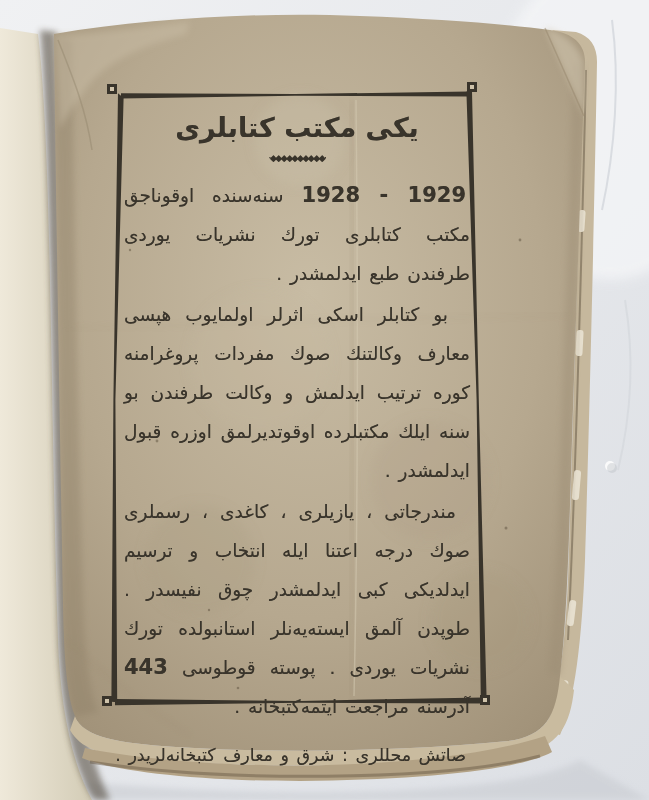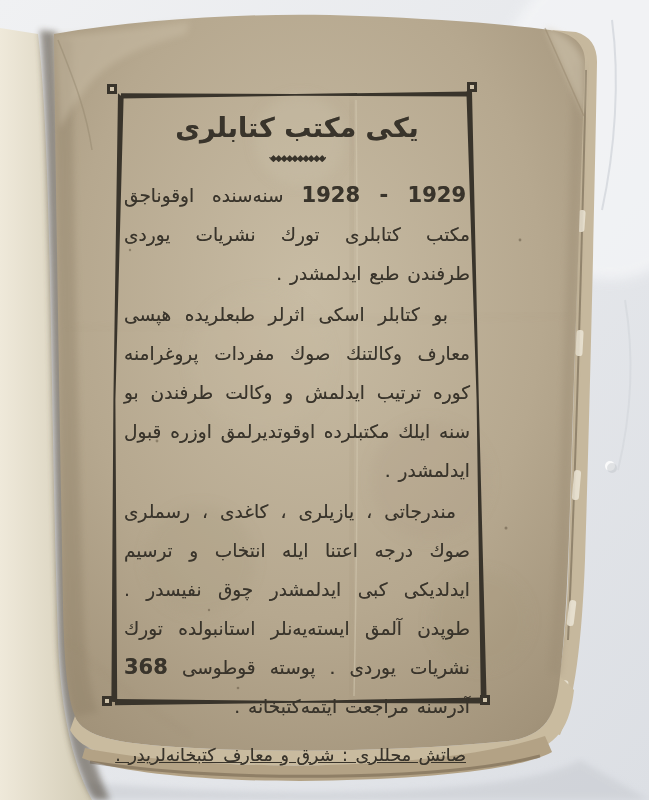--- a/index.html
+++ b/index.html
@@ -20,21 +20,21 @@
     text-align:center;font-size:9px;letter-spacing:-1.5px;line-height:12px;
     margin:0 0 12px;color:#39342b;
   }
   .para{
     margin:0 0 2px;font-size:18.5px;line-height:39px;text-align:justify;
     word-spacing:2px;
   }
   .p1{text-indent:4px;}
   .p2{text-indent:22px;}
   .p3{text-indent:14px;}
-  .p4{margin-top:10px;font-size:17.5px;white-space:nowrap;text-indent:4px;text-decoration:underline;}
+  .p4{margin-top:10px;font-size:17.5px;white-space:nowrap;text-indent:4px;}
   .num{font-weight:bold;font-size:21px;letter-spacing:.5px;}
 </style>
 </head>
 <body>
 
 <div class="stage">
 
   <svg width="649" height="800" viewBox="0 0 649 800">
     <defs>
       <linearGradient id="bgGrad" x1="0" y1="0" x2="1" y2="1">
@@ -143,23 +143,23 @@
 
   <div class="print-area">
     <h1 class="page-title">يكى مكتب كتابلرى</h1>
     <div class="divider">·◆◆◆◆◆◆◆◆◆◆·</div>
 
     <p class="para p1">
       <span class="num">1929 - 1928</span>
       <span>سنه‌سنده اوقوناجق مكتب كتابلرى تورك نشريات يوردى طرفندن طبع ايدلمشدر .</span>
     </p>
 
-    <p class="para p2">بو كتابلر اسكى اثرلر طبعلريده هپسى معارف وكالتنك صوك مفردات پروغرامنه كوره ترتيب ايدلمش و وكالت طرفندن بو سنه ايلك مكتبلرده اوقوتديرلمق اوزره قبول ايدلمشدر .</p>
+    <p class="para p2">بو كتابلر اسكى اثرلر اولمايوب هپسى معارف وكالتنك صوك مفردات پروغرامنه كوره ترتيب ايدلمش و وكالت طرفندن بو سنه ايلك مكتبلرده اوقوتديرلمق اوزره قبول ايدلمشدر .</p>
 
     <p class="para p3">
       <span>مندرجاتى ، يازيلرى ، كاغدى ، رسملرى صوك درجه اعتنا ايله انتخاب و ترسيم ايدلديكى كبى ايدلمشدر چوق نفيسدر . طوپدن آلمق ايسته‌يه‌نلر استانبولده تورك نشريات يوردى . پوسته قوطوسى</span>
-      <span class="num">368</span>
+      <span class="num">443</span>
       <span>آدرسنه مراجعت ايتمه‌كتبخانه .</span>
     </p>
 
     <p class="para p4">صاتش محللرى : شرق و معارف كتبخانه‌لريدر .</p>
   </div>
 </div>
 
 </body></html>

